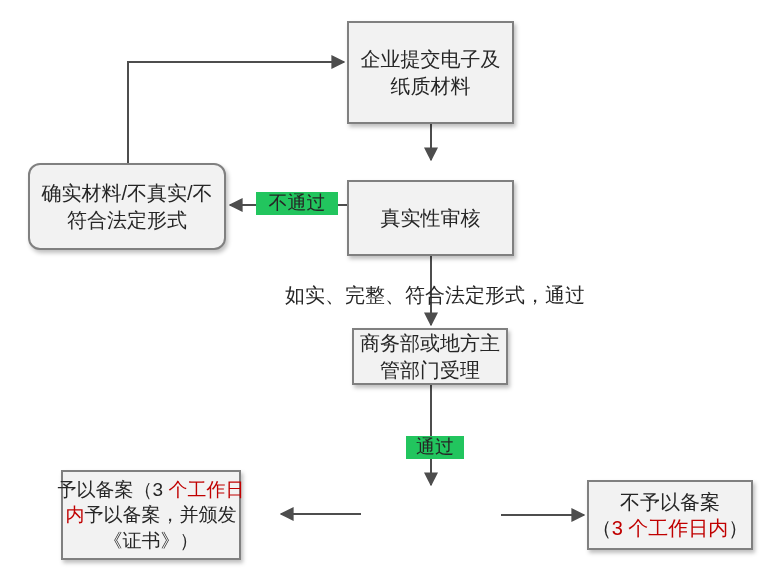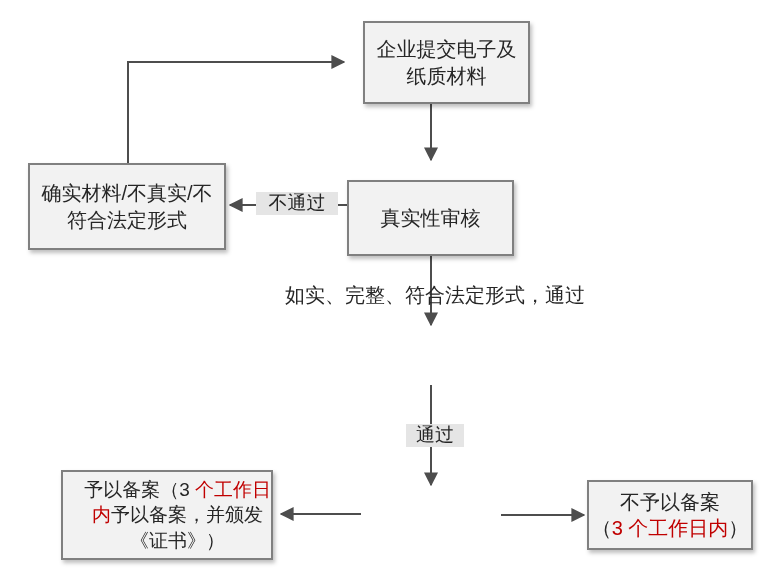--- a/index.html
+++ b/index.html
@@ -35,33 +35,33 @@
   .node-text { white-space: pre-line; }
   .rich-line { white-space: nowrap; }
   .edge-label {
     position: absolute;
     z-index: 3;
     color: #262626;
     font-size: 19px;
     text-align: center;
     line-height: 1.2;
   }
-  .edge-label.opaque { background: #e5e5e5; padding: 0 3px; }
+  .edge-label.opaque { background: #22c55e; padding: 0 3px; }
   
-  #node-submit   { left: 363px; top: 21px;  width: 167px; height: 83px; align-items: center; }
+  #node-submit   { left: 347px; top: 21px;  width: 167px; height: 103px; align-items: center; }
   #node-review   { left: 347px; top: 180px; width: 167px; height: 76px; }
-  #node-invalid  { left: 28px;  top: 163px; width: 198px; height: 87px; }
+  #node-invalid  { left: 28px;  top: 163px; width: 198px; height: 87px; border-radius: 12px; }
   #node-accept   { left: 352px; top: 328px; width: 156px; height: 57px; }
   #node-filing   { left: 361px; top: 488px; width: 140px; height: 55px; }
-  #node-filed    { left: 61px;  top: 470px; width: 212px; height: 90px; font-size: 19px; justify-content: flex-end; }
+  #node-filed    { left: 61px;  top: 470px; width: 180px; height: 90px; font-size: 19px; }
   #node-notfiled { left: 587px; top: 480px; width: 166px; height: 70px; }
   
   #label-fail { left: 256px; top: 192px; width: 76px; }
   #label-pass-condition { left: 268px; top: 283px; width: 334px; font-size: 20px; background: transparent; }
-  #label-pass { left: 406px; top: 424px; width: 52px; }
+  #label-pass { left: 406px; top: 436px; width: 52px; }
 </style>
 </head>
 <body>
 
 <div id="canvas">
 
   <svg id="connectors" viewBox="0 0 784 569" xmlns="http://www.w3.org/2000/svg">
     <defs>
       <marker id="arrow" viewBox="0 0 10 10" refX="9" refY="5" markerWidth="7" markerHeight="7" orient="auto-start-reverse">
         <path d="M0,0 L10,5 L0,10 z" fill="#4d4d4d"></path>
@@ -83,20 +83,24 @@
 
   <div class="node" id="node-review">
     <span class="node-text">真实性审核</span>
   </div>
 
   <div class="node" id="node-invalid">
     <span class="node-text">确实材料/不真实/不
 符合法定形式</span>
   </div>
 
+  <div class="node" id="node-accept">
+    <span class="node-text">商务部或地方主
+管部门受理</span>
+  </div>
 
 
   <div class="node" id="node-filed">
     <span class="node-text"><div class="rich-line"><span>予以备案（3 </span><span style="color: rgb(192, 0, 0);">个工作日</span></div><div class="rich-line"><span style="color: rgb(192, 0, 0);">内</span><span>予以备案，并颁发</span></div><div class="rich-line"><span>《证书》）</span></div></span>
   </div>
 
   <div class="node" id="node-notfiled">
     <span class="node-text"><div class="rich-line"><span>不予以备案</span></div><div class="rich-line"><span>（</span><span style="color: rgb(192, 0, 0); text-align: center;">3 个工作日内</span><span>）</span></div></span>
   </div>
 

